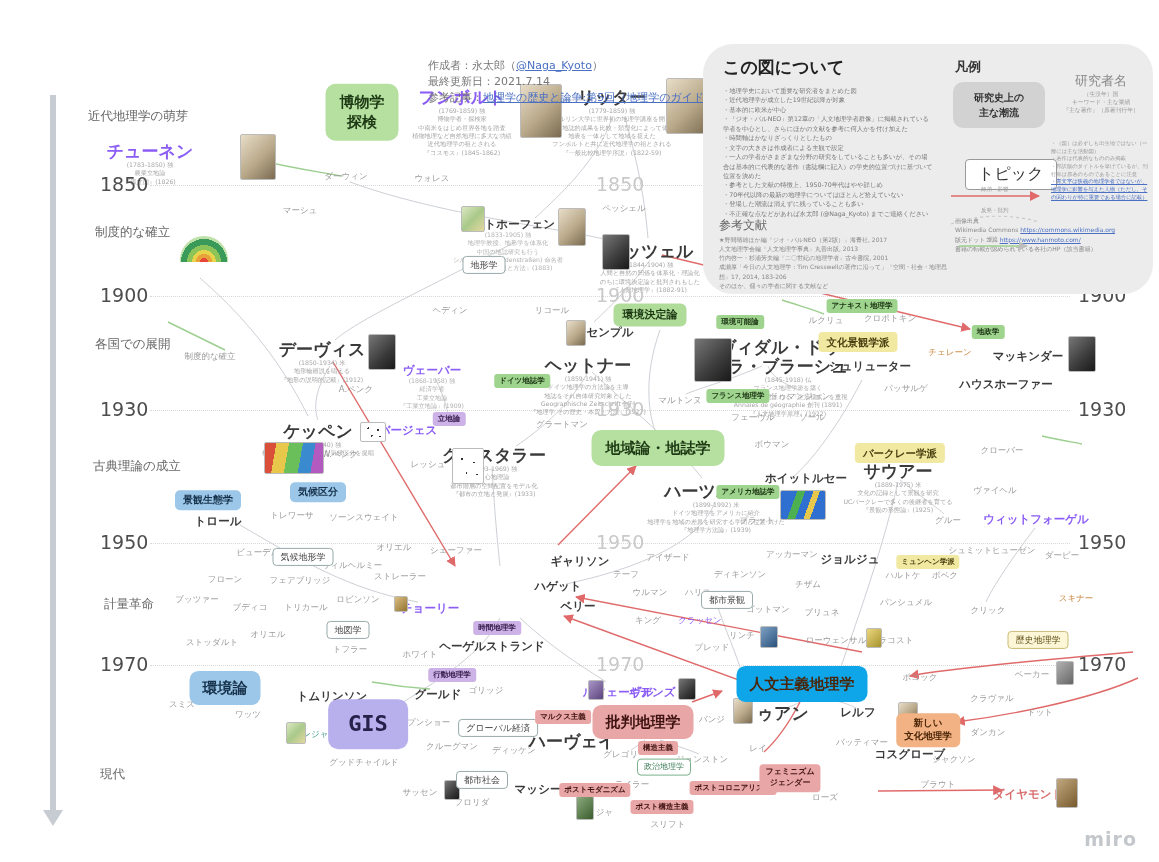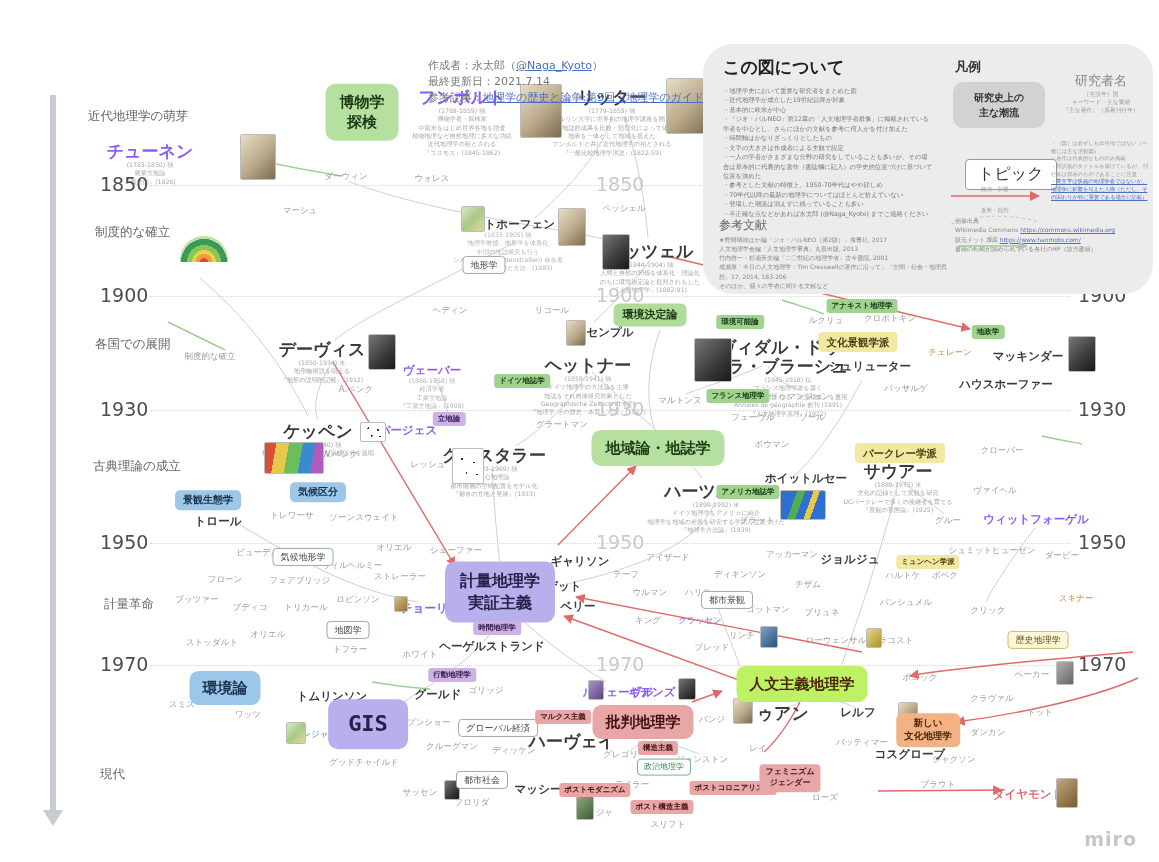--- a/index.html
+++ b/index.html
@@ -76,21 +76,21 @@
   .t-blue-big{background:#9cc7e8;color:#15304a;font-size:15px;font-weight:bold;
               padding:7px 13px;border-radius:9px;}
   .t-blue-mid{background:#9cc7e8;color:#15304a;font-size:10px;font-weight:bold;
               padding:3px 8px;border-radius:5px;}
   .t-pink-big{background:#e9a6a6;color:#3f1212;font-size:15px;font-weight:bold;
               padding:7px 13px;border-radius:9px;}
   .t-pink-mid{background:#e9a6a6;color:#3f1212;font-size:8px;font-weight:bold;
               padding:3px 6px;border-radius:4px;}
   .t-pink-small{background:#e9a6a6;color:#3f1212;font-size:7.5px;font-weight:bold;
                 padding:2px 5px;border-radius:3px;}
-  .t-orange-big{background:#bef264;color:#4a2508;font-size:15px;font-weight:bold;
+  .t-orange-big{background:#0ea5e9;color:#4a2508;font-size:15px;font-weight:bold;
                 padding:8px 13px;border-radius:9px;}
   .t-orange-mid{background:#f2b283;color:#4a2508;font-size:9.5px;font-weight:bold;
                 padding:4px 8px;border-radius:6px;}
   .t-white-box{background:#fff;border:1px solid #9aa;color:#444;font-size:9px;
                padding:2px 7px;border-radius:4px;}
   .t-white-green{background:#fff;border:1px solid #7ab08a;color:#3a7a54;font-size:8px;
                  padding:2px 6px;border-radius:4px;}
   .t-yellow-box{background:#fdf7d8;border:1px solid #c9bb77;color:#5a4a10;font-size:9px;
                 padding:2px 7px;border-radius:4px;}
   
@@ -305,24 +305,20 @@
     </div>
     <div class="topic t-blue-mid" style="left: 318px; top: 492px;">
       <div>気候区分</div>
     </div>
     <div class="topic t-green-small" style="left: 748px; top: 492px;">
       <div>アメリカ地誌学</div>
     </div>
     <div class="topic t-white-box" style="left: 303px; top: 557px;">
       <div>気候地形学</div>
     </div>
-    <div class="topic t-purple-big" style="left: 500px; top: 592px;">
-      <div>計量地理学</div>
-      <div>実証主義</div>
-    </div>
     <div class="topic t-purple-small" style="left: 497px; top: 628px;">
       <div>時間地理学</div>
     </div>
     <div class="topic t-white-box" style="left: 348px; top: 630px;">
       <div>地図学</div>
     </div>
     <div class="topic t-purple-small" style="left: 452px; top: 675px;">
       <div>行動地理学</div>
     </div>
     <div class="topic t-purple-gis" style="left: 368px; top: 724px;">

